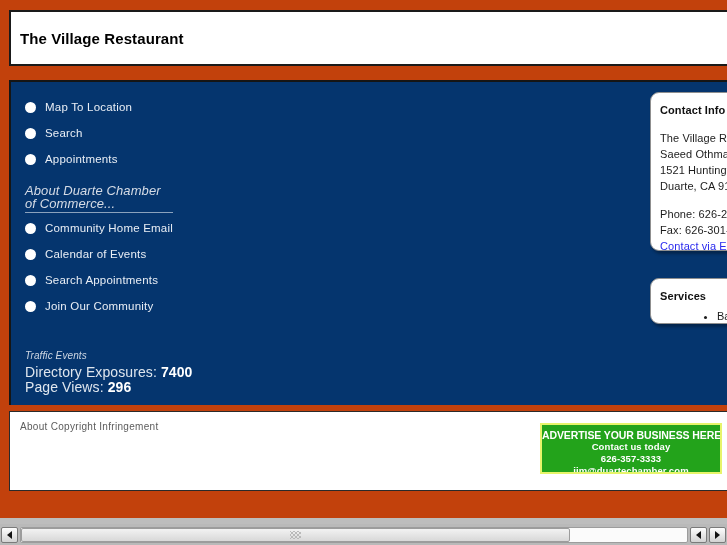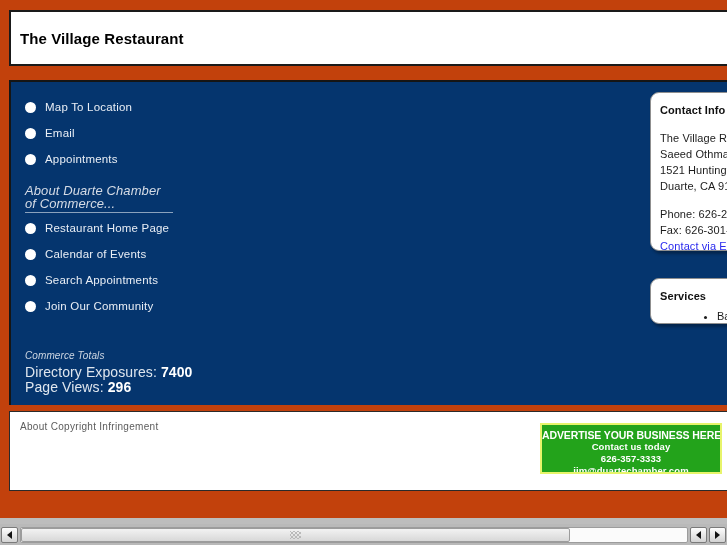--- a/index.html
+++ b/index.html
@@ -360,52 +360,52 @@
   <div id="main">
 
     <div id="nav">
 
       <div class="nav-item">
         <span class="nav-bullet"></span>
         <span class="nav-label">Map To Location</span>
       </div>
       <div class="nav-item">
         <span class="nav-bullet"></span>
-        <span class="nav-label">Email</span>
+        <span class="nav-label">Search</span>
       </div>
       <div class="nav-item">
         <span class="nav-bullet"></span>
         <span class="nav-label">Appointments</span>
       </div>
 
       <div id="nav-divider-block">
         <div id="nav-section-title">About Duarte Chamber of Commerce...</div>
         <div id="nav-section-rule"></div>
       </div>
 
       <div class="nav-item">
         <span class="nav-bullet"></span>
-        <span class="nav-label">Restaurant Home Page</span>
+        <span class="nav-label">Community Home Email</span>
       </div>
       <div class="nav-item">
         <span class="nav-bullet"></span>
         <span class="nav-label">Calendar of Events</span>
       </div>
       <div class="nav-item">
         <span class="nav-bullet"></span>
         <span class="nav-label">Search Appointments</span>
       </div>
       <div class="nav-item">
         <span class="nav-bullet"></span>
         <span class="nav-label">Join Our Community</span>
       </div>
     </div>
 
     <div id="traffic">
-      <div id="traffic-heading">Commerce Totals</div>
+      <div id="traffic-heading">Traffic Events</div>
       <div class="traffic-line">
         <span>Directory Exposures:</span>
         <b>7400</b>
       </div>
       <div class="traffic-line">
         <span>Page Views:</span>
         <b>296</b>
       </div>
     </div>
 

